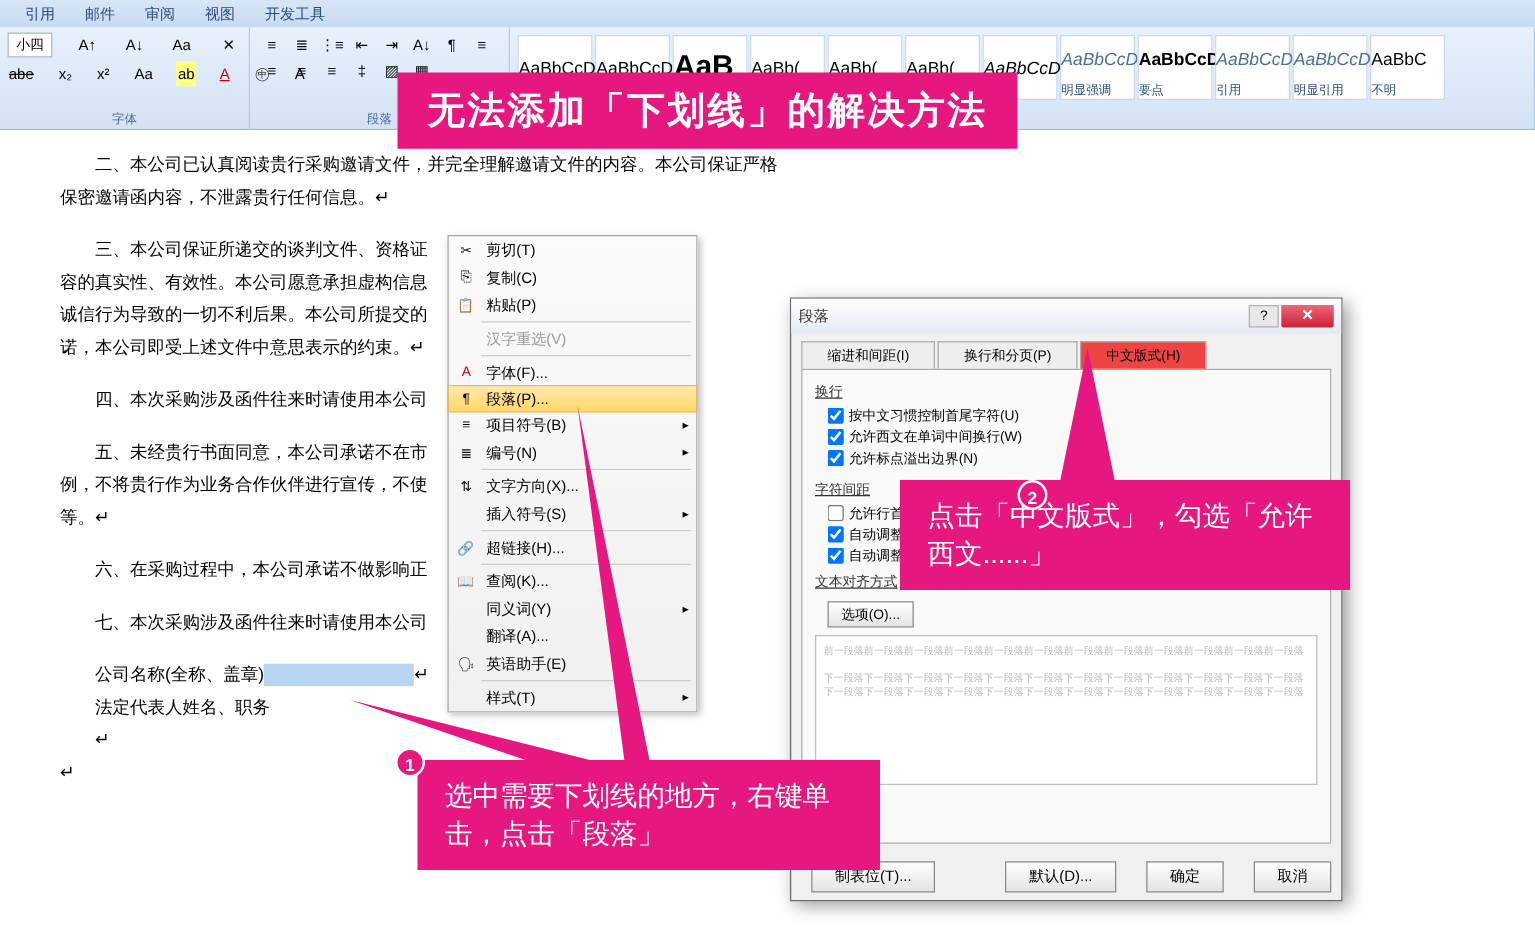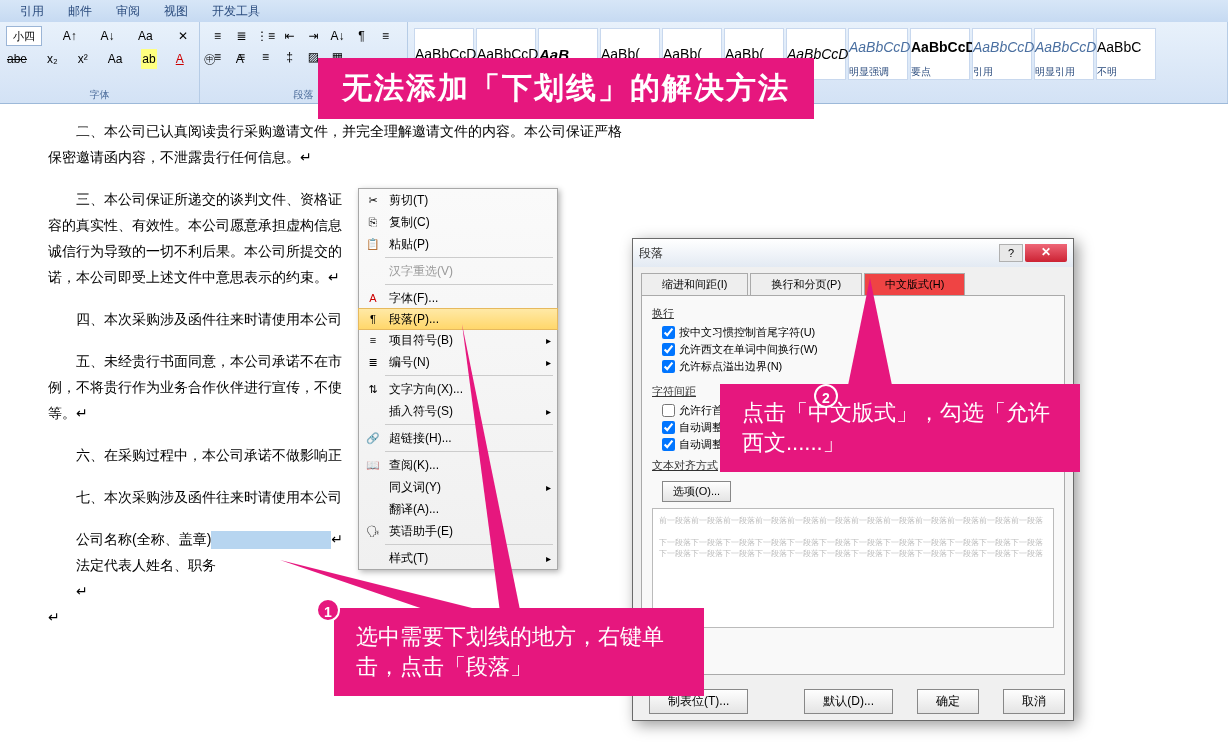--- a/index.html
+++ b/index.html
@@ -114,21 +114,21 @@
     <div class="styles" id="styles">
         <div class="style">
           <div class="prev">AaBbCcD</div>
           <div class="sname"></div>
         </div>
         <div class="style">
           <div class="prev">AaBbCcD</div>
           <div class="sname"></div>
         </div>
         <div class="style">
-          <div class="prev" style="font-weight: bold; font-size: 15px; font-style: italic;">AaB</div>
+          <div class="prev" style="font-weight: bold; font-size: 24px;">AaB</div>
           <div class="sname"></div>
         </div>
         <div class="style">
           <div class="prev">AaBb(</div>
           <div class="sname"></div>
         </div>
         <div class="style">
           <div class="prev">AaBb(</div>
           <div class="sname"></div>
         </div>

